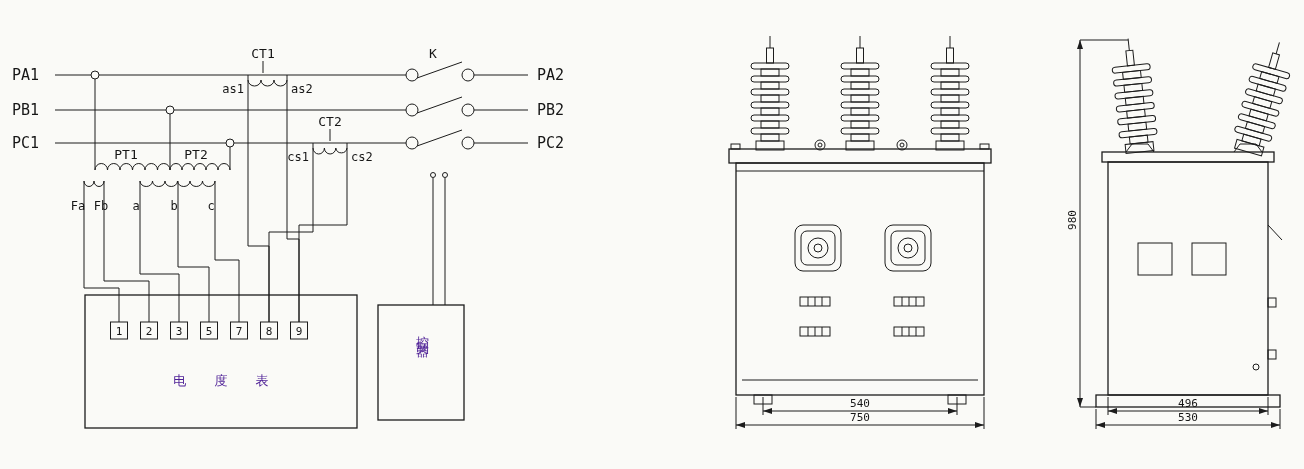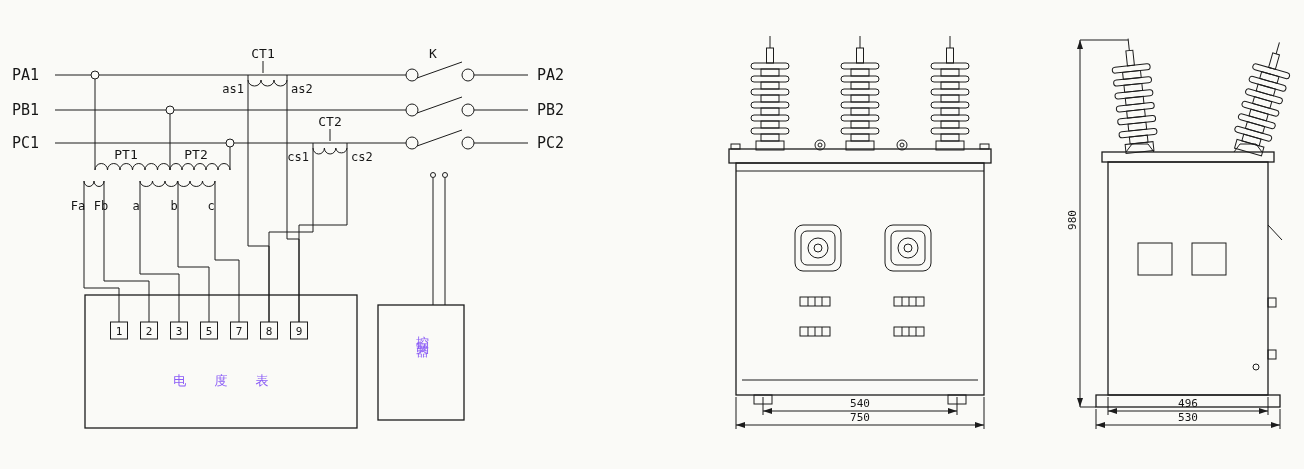--- a/index.html
+++ b/index.html
@@ -14,21 +14,21 @@
     fill:#161616; stroke:none;
     font-family:"DejaVu Sans Mono", monospace;
   }
   .ln  { fill:none; stroke:#1c1c1c; stroke-width:1; }
   .ln2 { fill:none; stroke:#1c1c1c; stroke-width:1.3; }
   .fl  { fill:#1c1c1c; stroke:none; }
   .t15 { font-size:15px; }
   .t13 { font-size:13px; }
   .t12 { font-size:12px; }
   .t11 { font-size:11px; }
-  .overlay { position:absolute; color:#8b5cf6; font-size:13px; }
+  .overlay { position:absolute; color:#4c1d95; font-size:13px; }
   .meter-label {
     left:85px; top:372px; width:272px;
     text-align:center; letter-spacing:12px; text-indent:12px;
   }
   .controller-label {
     left:413px; top:325px;
     writing-mode:vertical-rl; text-orientation:upright; letter-spacing:5px;
   }
 </style>
 </head>

